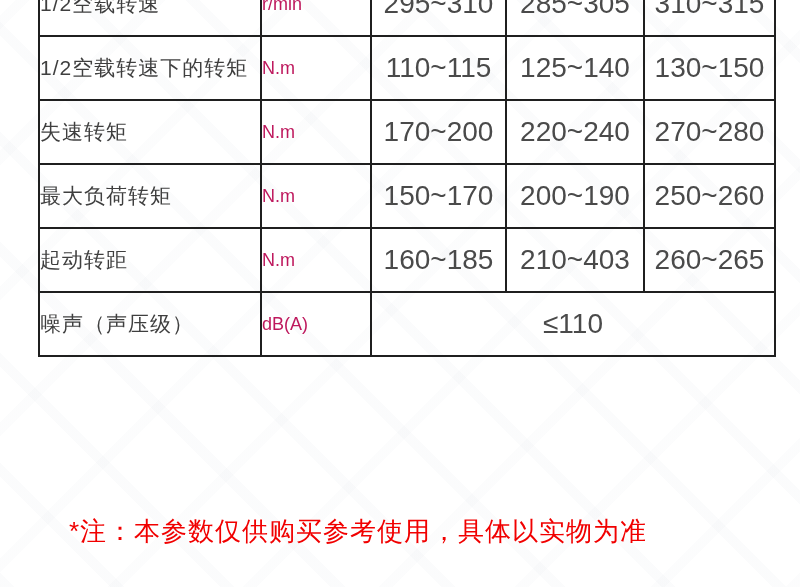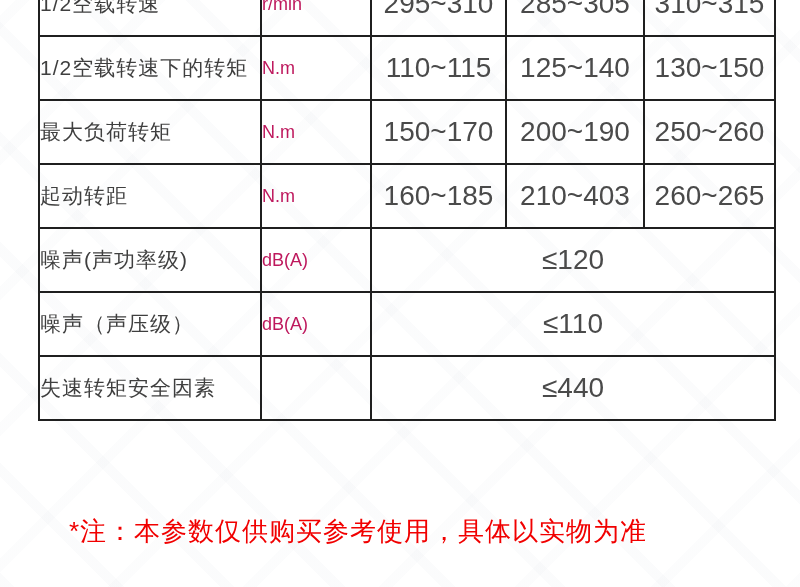--- a/index.html
+++ b/index.html
@@ -93,45 +93,42 @@
         <td class="c-val">310~315</td>
       </tr>
       <tr>
         <td class="c-label">1/2空载转速下的转矩</td>
         <td class="c-unit">N.m</td>
         <td class="c-val">110~115</td>
         <td class="c-val">125~140</td>
         <td class="c-val">130~150</td>
       </tr>
       <tr>
+        <td class="c-label">失速转矩</td>
+        <td class="c-unit">N.m</td>
+        <td class="c-val">170~200</td>
+        <td class="c-val">220~240</td>
+        <td class="c-val">270~280</td>
+      </tr>
+      <tr>
         <td class="c-label">最大负荷转矩</td>
         <td class="c-unit">N.m</td>
         <td class="c-val">150~170</td>
         <td class="c-val">200~190</td>
         <td class="c-val">250~260</td>
       </tr>
       <tr>
         <td class="c-label">起动转距</td>
         <td class="c-unit">N.m</td>
         <td class="c-val">160~185</td>
         <td class="c-val">210~403</td>
         <td class="c-val">260~265</td>
       </tr>
       <tr>
-        <td class="c-label">噪声(声功率级)</td>
-        <td class="c-unit">dB(A)</td>
-        <td class="c-val" colspan="3">≤120</td>
-      </tr>
-      <tr>
         <td class="c-label">噪声（声压级）</td>
         <td class="c-unit">dB(A)</td>
         <td class="c-val" colspan="3">≤110</td>
-      </tr>
-      <tr>
-        <td class="c-label">失速转矩安全因素</td>
-        <td class="c-unit"></td>
-        <td class="c-val" colspan="3">≤440</td>
       </tr>
     </tbody>
   </table>
 </div>
 
 <div class="note">*注：本参数仅供购买参考使用，具体以实物为准</div>
 
 </body></html>

